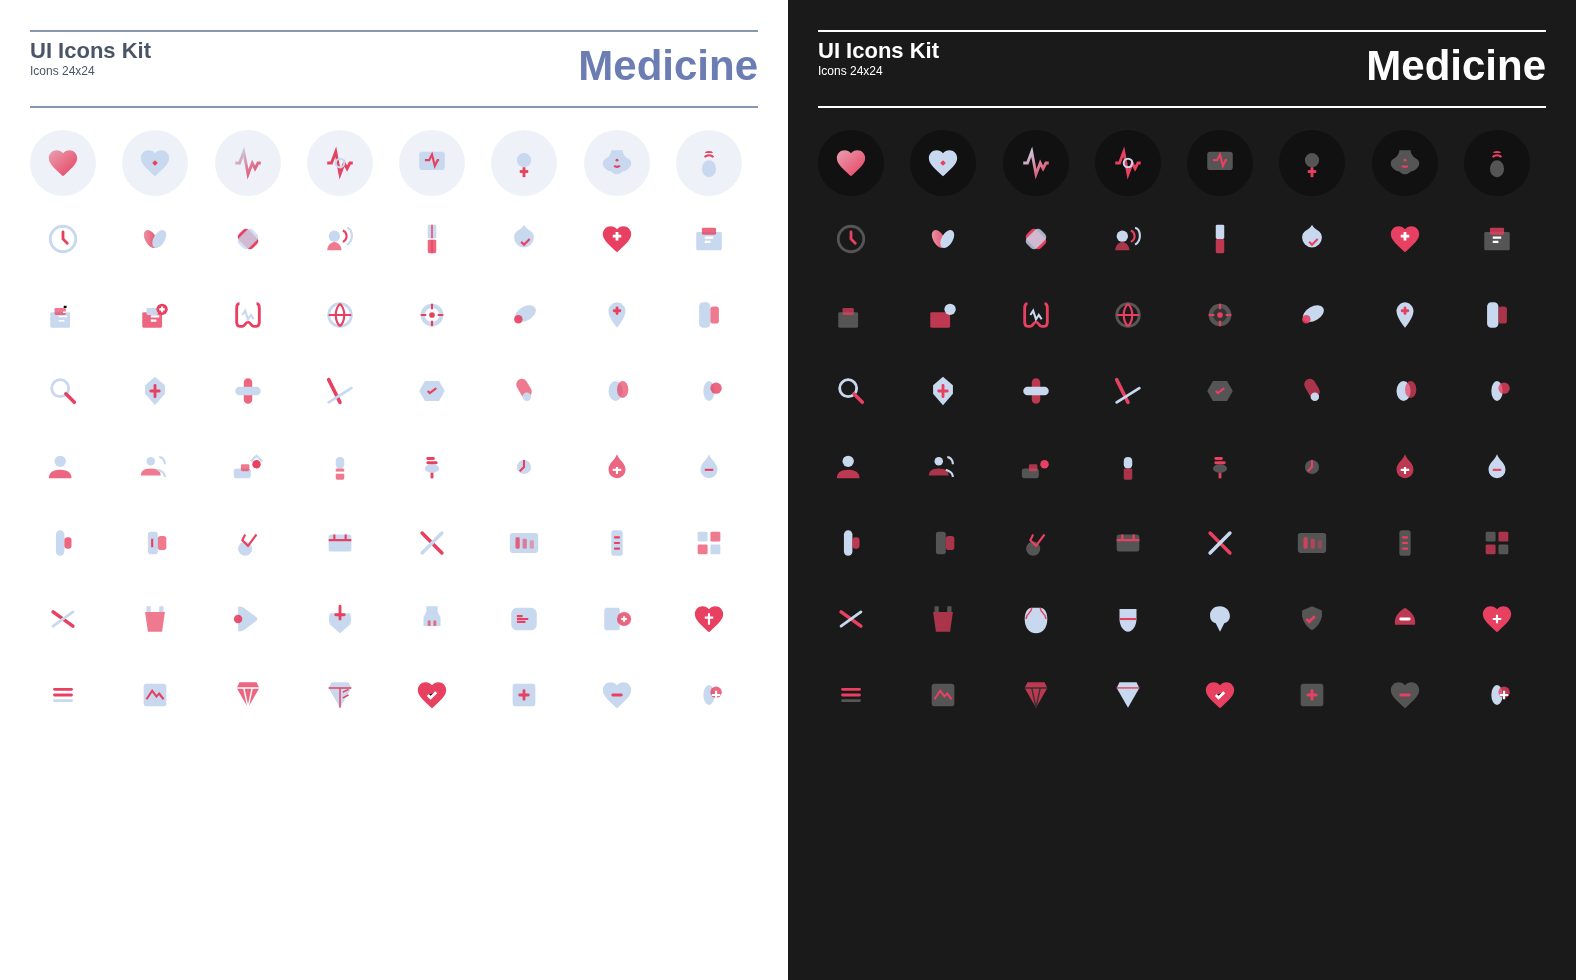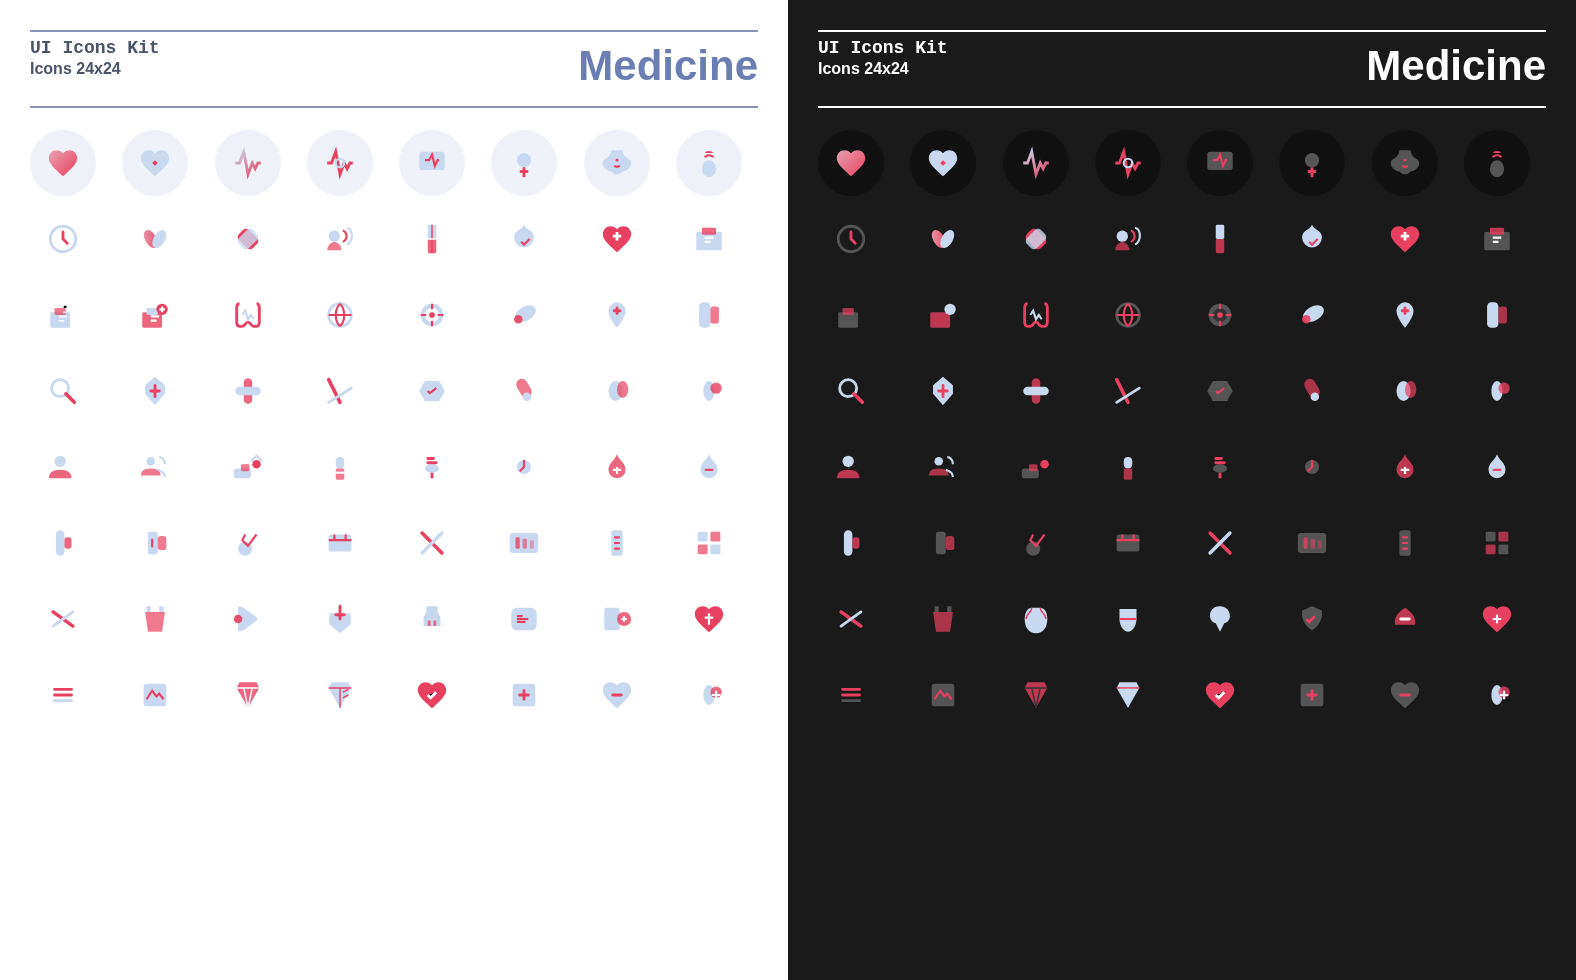--- a/index.html
+++ b/index.html
@@ -56,29 +56,28 @@
     .panel-light .title-bottom-line {
       background: #8896b3;
     }
 
     .panel-dark .title-top-line,
     .panel-dark .title-bottom-line {
       background: #ffffff;
     }
 
     .kit-title {
-      font-size: 18px;
+      font-size: 22px;
       font-weight: 600;
       line-height: 1.2;
-      font-family: Liberation Mono, monospace;
     }
 
     .kit-subtitle {
-      font-size: 16px;
-      font-weight: 700;
+      font-size: 12px;
+      font-weight: 400;
     }
 
     .panel-light .kit-title,
     .panel-light .kit-subtitle {
       color: #4a5568;
     }
 
     .panel-dark .kit-title,
     .panel-dark .kit-subtitle {
       color: #ffffff;

